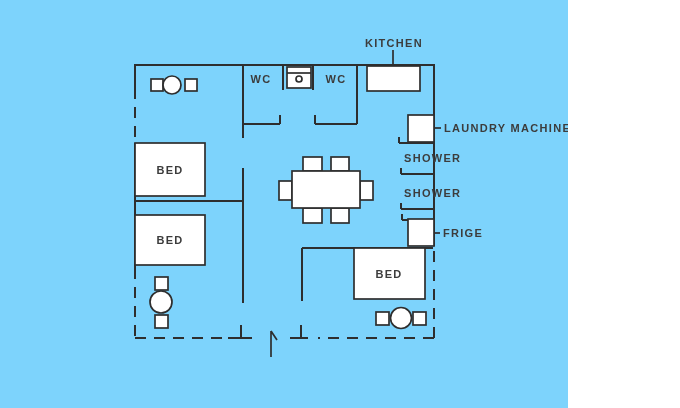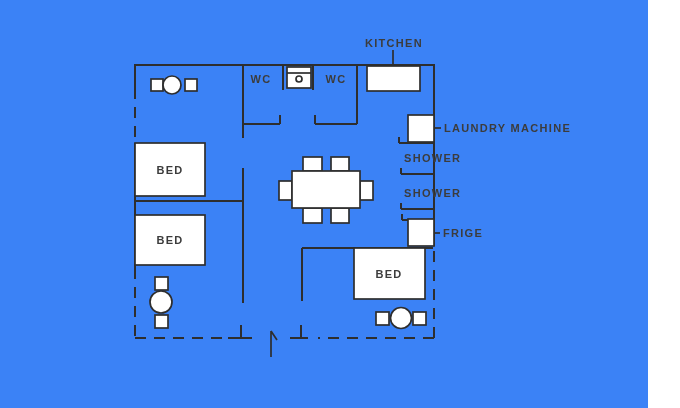--- a/index.html
+++ b/index.html
@@ -1,16 +1,16 @@
 <!DOCTYPE html>
 <html><head>
 <meta charset="utf-8">
 <style>
   html,body{margin:0;padding:0;background:#ffffff;}
-  .stage{position:relative;width:648px;height:408px;background:#3b82f6;overflow:hidden;
+  .stage{position:relative;width:568px;height:408px;background:#7dd3fc;overflow:hidden;
          font-family:"Liberation Sans", sans-serif;}
   svg{display:block;}
   .wall{stroke:#2e2e2e;stroke-width:2;fill:none;}
   .dashed{stroke-dasharray:11 8;}
   .fix{stroke:#2e2e2e;stroke-width:1.7;fill:#ffffff;}
   .thin{stroke:#2e2e2e;stroke-width:1.7;fill:none;}
   .lbl{font-family:"Liberation Sans", sans-serif;font-size:11px;letter-spacing:1.3px;
        fill:#3c3c3c;font-weight:bold;}
   .mid{text-anchor:middle;}
 </style>

